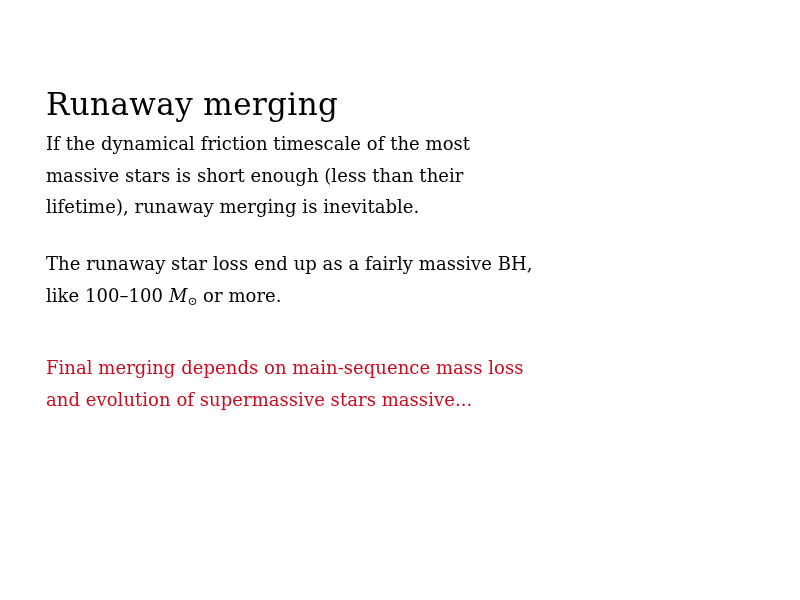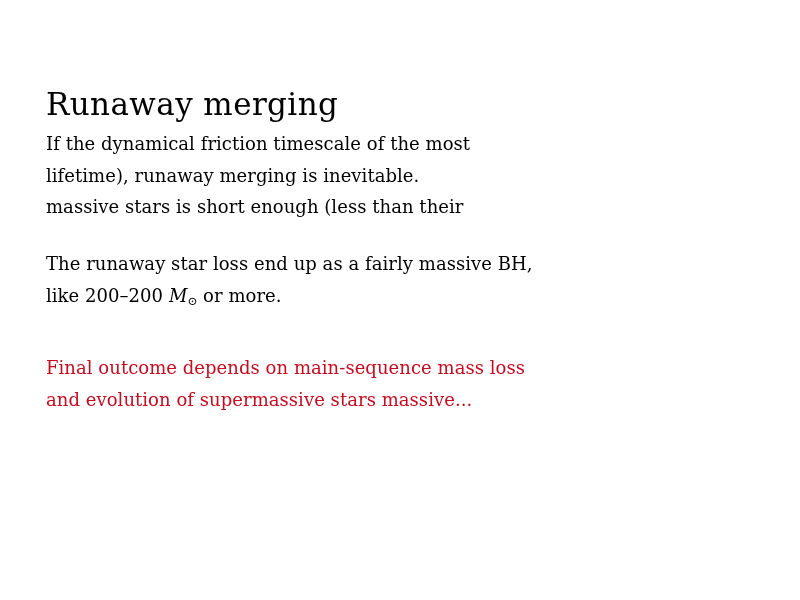--- a/index.html
+++ b/index.html
@@ -69,27 +69,27 @@
 </style>
 </head>
 <body>
 
 <div class="slide">
 
   <h1 class="slide-title">Runaway merging</h1>
 
   <div class="body-block" id="para-1">
     <span class="para-line">If the dynamical friction timescale of the most</span>
+    <span class="para-line">massive stars is short enough (less than their</span>
     <span class="para-line">lifetime), runaway merging is inevitable.</span>
-    <span class="para-line">massive stars is short enough (less than their</span>
   </div>
 
   <div class="body-block" id="para-2">
     <span class="para-line">The runaway star loss end up as a fairly massive BH,</span>
-    <span class="para-line"><span>like 200–200 </span><span class="math-var"><span>M</span><span class="math-sub">⊙</span></span><span> or more.</span></span>
+    <span class="para-line"><span>like 100–100 </span><span class="math-var"><span>M</span><span class="math-sub">⊙</span></span><span> or more.</span></span>
   </div>
 
   <div class="body-block" id="para-3">
-    <span class="para-line">Final outcome depends on main-sequence mass loss</span>
+    <span class="para-line">Final merging depends on main-sequence mass loss</span>
     <span class="para-line">and evolution of supermassive stars massive...</span>
   </div>
 
 </div>
 
 </body></html>

